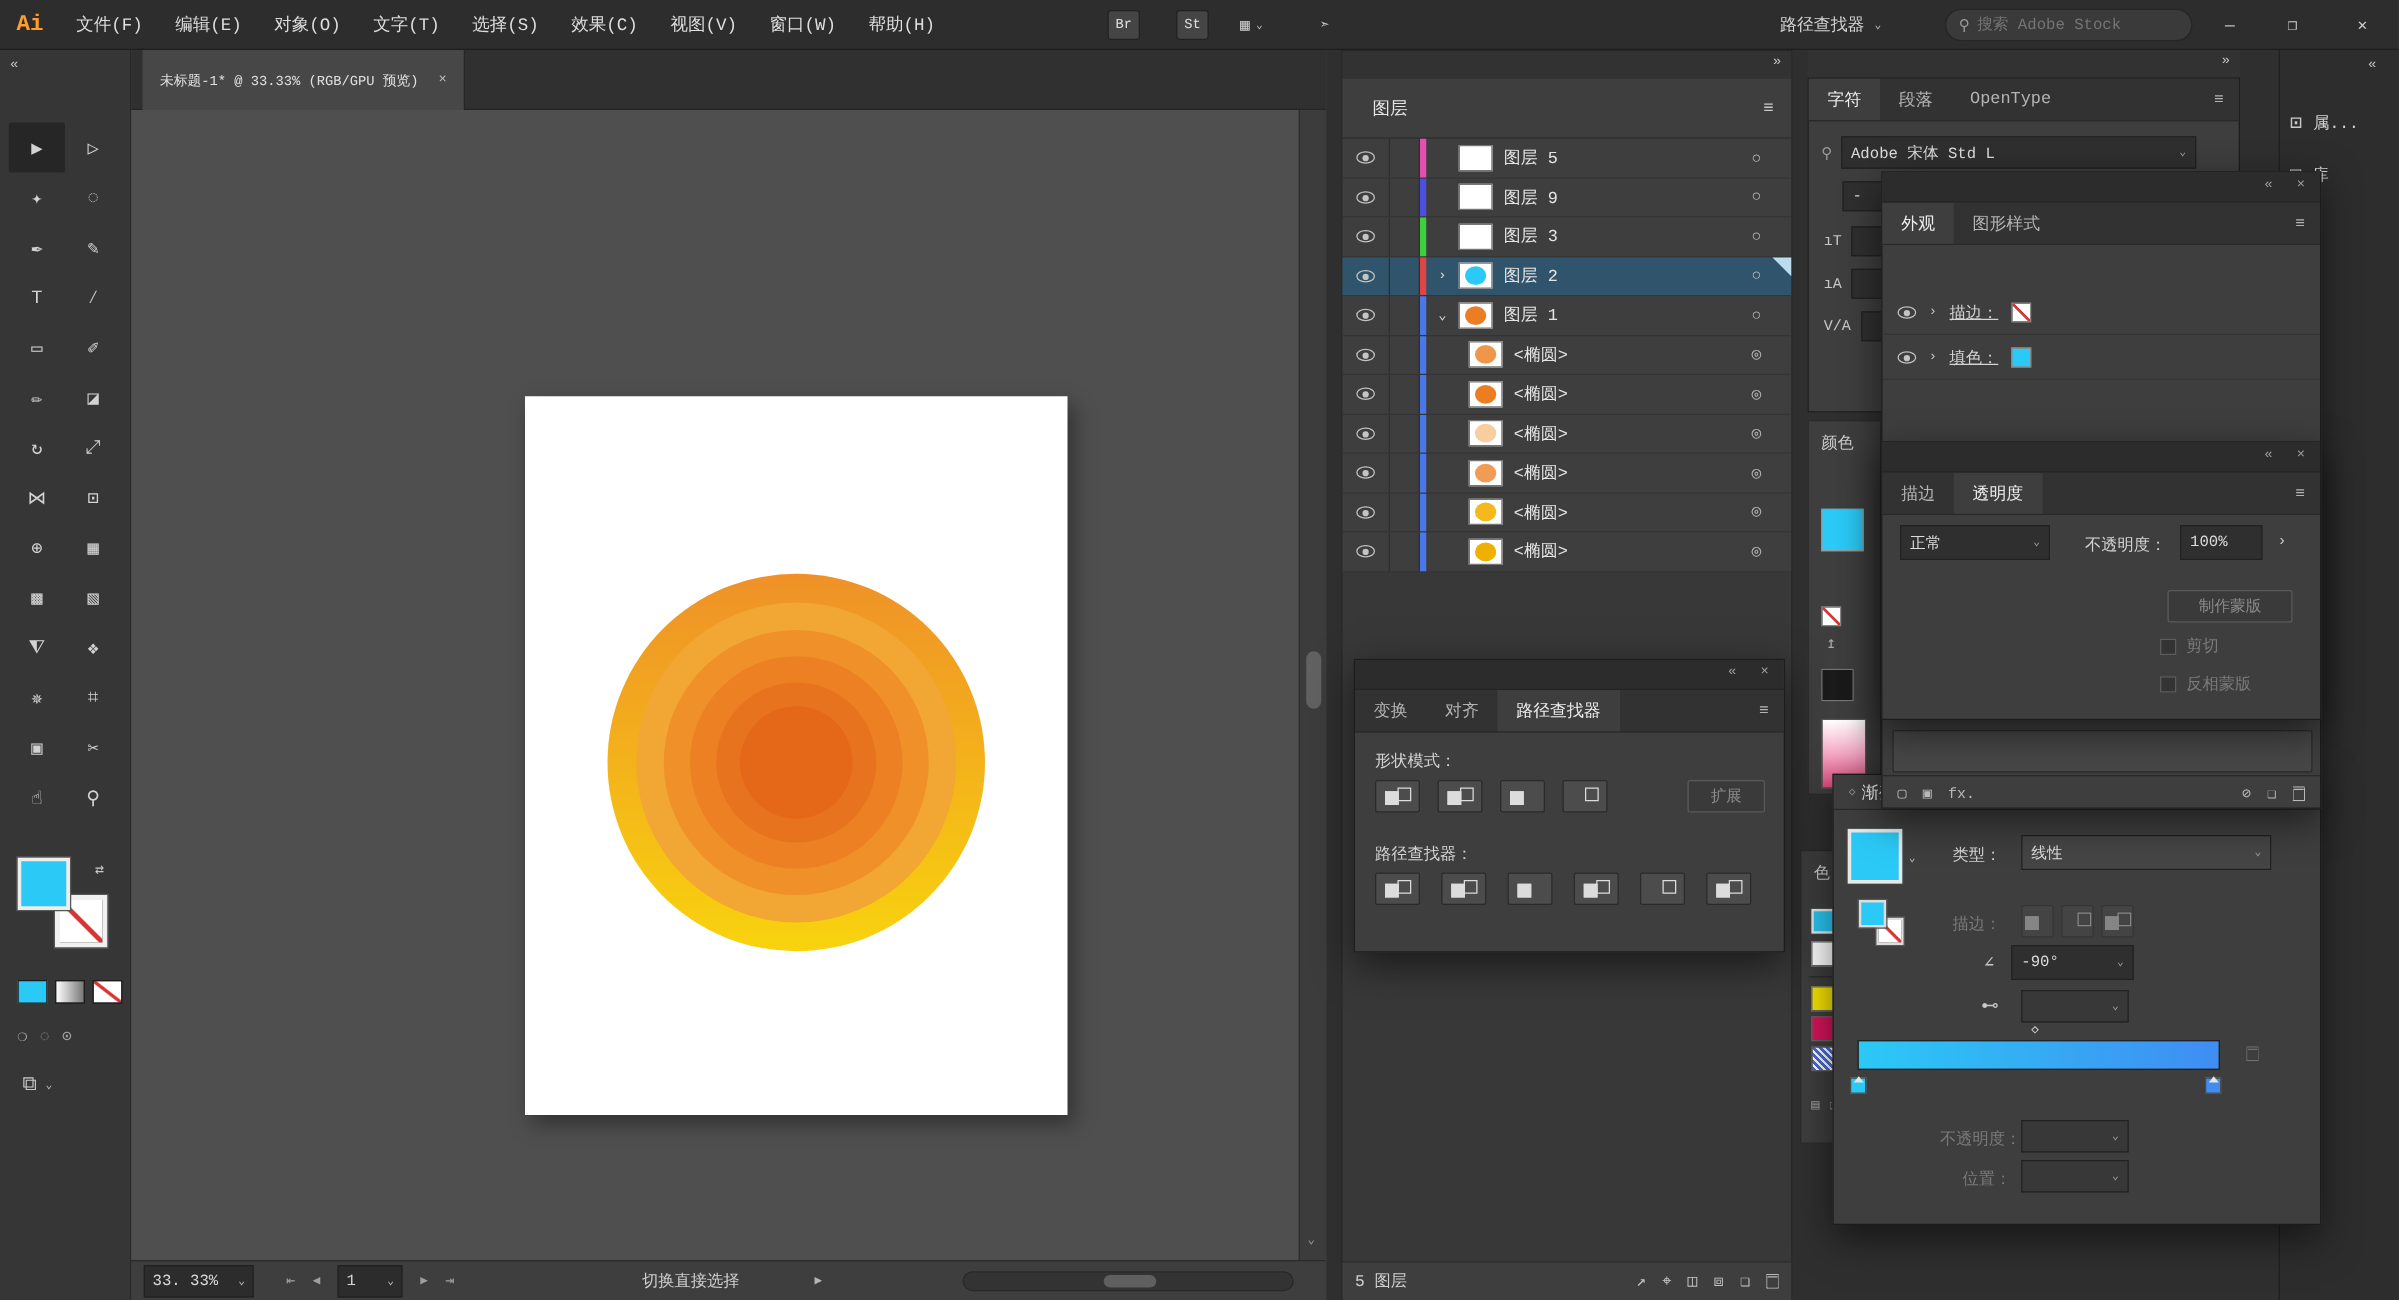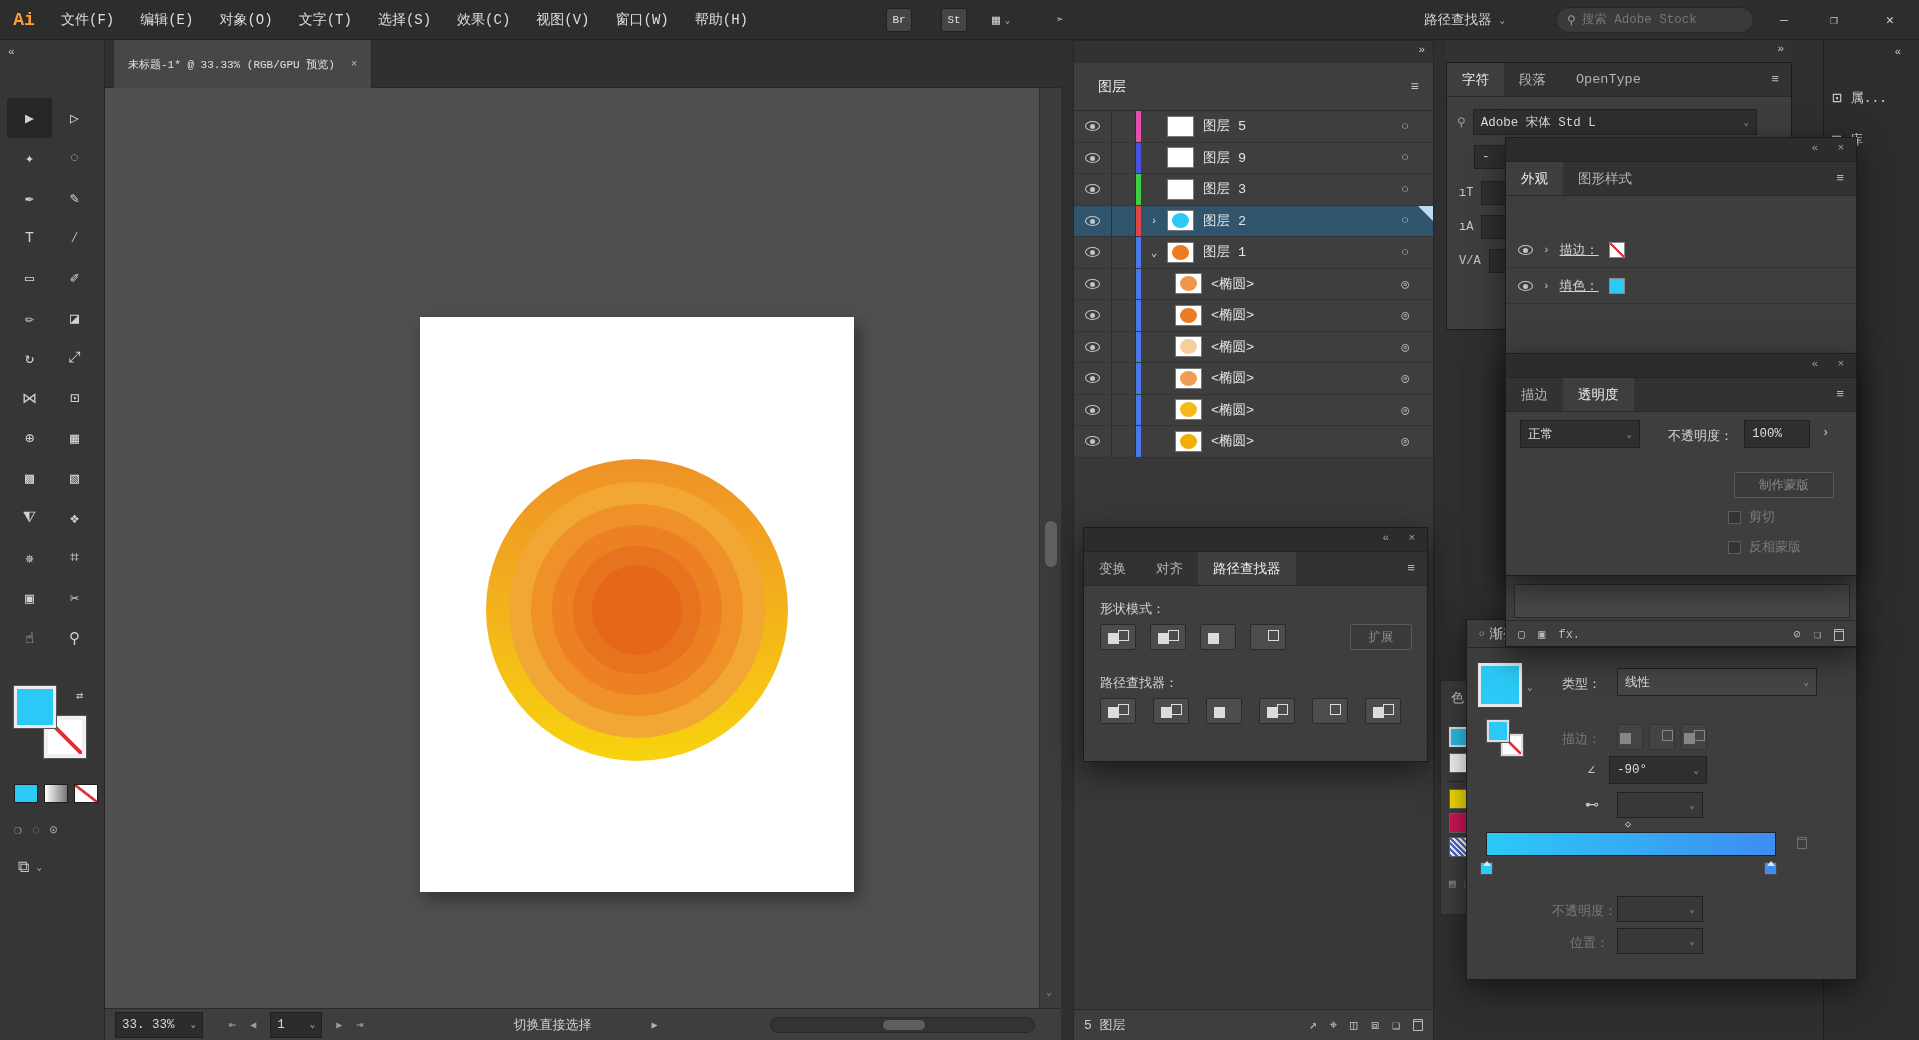--- a/index.html
+++ b/index.html
@@ -425,20 +425,28 @@
     <div class="abs flex" style="left:12px;top:152px;gap:8px">
       <span class="ico" style="font-size:12px">ıA</span>
       <div class="dd" style="width:42px;height:24px"></div>
     </div>
     <div class="abs flex" style="left:12px;top:186px;gap:8px">
       <span class="ico" style="font-size:12px">V/A</span>
       <div class="dd" style="width:42px;height:24px"></div>
     </div>
   </div>
 
+  <div class="abs" style="left:1446px;top:336px;width:59px;height:300px;background:#3e3e3e;border:1px solid #2a2a2a;z-index:2">
+    <span class="abs sliver-title" style="left:10px;top:8px">颜色</span>
+    <div class="abs" style="left: 10px; top: 70px; width: 34px; height: 34px; border: 1px solid rgb(153, 153, 153); background: rgb(43, 201, 246);"></div>
+    <span class="abs ico" style="left:14px;top:170px;font-size:13px;color:#a8a8a8">↥</span>
+    <div class="abs none16" style="left:10px;top:148px"></div>
+    <div class="abs" style="left: 10px; top: 198px; width: 26px; height: 26px; border: 1px solid rgb(119, 119, 119); background: rgb(26, 26, 26);"></div>
+    <div class="abs" style="left: 10px; top: 238px; width: 36px; height: 56px; border: 1px solid rgb(85, 85, 85); background: linear-gradient(rgb(255, 255, 255), rgb(246, 169, 197), rgb(224, 74, 126));"></div>
+  </div>
 
   <div class="abs" style="left:1440px;top:680px;width:44px;height:235px;background:#3e3e3e;border:1px solid #2a2a2a;z-index:1">
     <span class="abs sliver-title" style="left:10px;top:8px">色</span>
     <div class="abs" style="left: 8px; top: 46px; width: 20px; height: 20px; border: 2px solid rgb(238, 238, 238); outline: rgb(68, 68, 68) solid 1px; background: rgb(43, 201, 246);"></div>
     <div class="abs" style="left: 8px; top: 72px; width: 20px; height: 20px; border: 1px solid rgb(102, 102, 102); background: rgb(255, 255, 255);"></div>
     <div class="abs" style="left:6px;top:100px;width:30px;height:1px;background:#2a2a2a"></div>
     <div class="abs" style="left: 8px; top: 108px; width: 20px; height: 20px; border: 1px solid rgb(102, 102, 102); background: rgb(246, 226, 0);"></div>
     <div class="abs" style="left: 8px; top: 132px; width: 20px; height: 20px; border: 1px solid rgb(102, 102, 102); background: rgb(212, 20, 90);"></div>
     <div class="abs" style="left: 8px; top: 156px; width: 20px; height: 20px; border: 1px solid rgb(102, 102, 102); background: repeating-linear-gradient(45deg, rgb(74, 108, 216) 0px, rgb(74, 108, 216) 2px, rgb(255, 255, 255) 2px, rgb(255, 255, 255) 4px);"></div>
     <div class="abs flex" style="left:8px;top:196px;gap:8px;font-size:11px;color:#9a9a9a">

